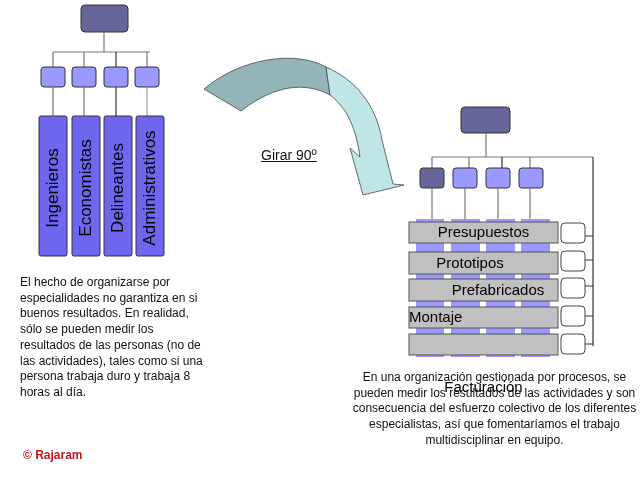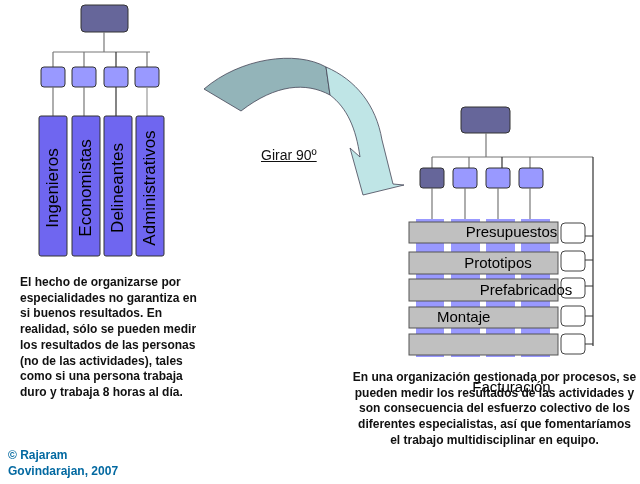--- a/index.html
+++ b/index.html
@@ -2,24 +2,24 @@
 <html><head>
 <meta charset="utf-8">
 <style>
   html, body { margin:0; padding:0; background:#ffffff; }
   body { width:640px; height:484px; position:relative; overflow:hidden;
          font-family:"Liberation Sans", "DejaVu Sans", sans-serif; color:#000; }
   .abs { position:absolute; }
   svg.diagram { position:absolute; left:0; top:0; }
   .col-label { position:absolute; display:flex; align-items:center; justify-content:center;
                font-size:17px; color:#000; white-space:nowrap; transform:rotate(-90deg); }
-  .proc-label { font-size:15px;padding-left:28px; }
-  .para { position:absolute; font-size:12px; line-height:15.7px; font-weight:bold; color:#111; }
+  .proc-label { font-size:15px; }
+  .para { position:absolute; font-size:12px; line-height:15.7px; font-weight:normal; color:#111; }
   .rotate-text { position:absolute; font-size:14px; color:#111;text-decoration:underline; }
-  .credit { position:absolute; font-size:12px; line-height:16px; font-weight:bold; color:#0369a1; }
+  .credit { position:absolute; font-size:12px; line-height:16px; font-weight:bold; color:#b91c1c;margin-left:15px; }
 </style>
 </head>
 <body>
 
 <svg class="diagram" width="640" height="484" viewBox="0 0 640 484">
 
   <g>
     <rect x="81" y="5" width="47" height="27" rx="4" fill="#66669a" stroke="#333" stroke-width="1"></rect>
     <line x1="104" y1="32" x2="104" y2="52" stroke="#777" stroke-width="1.2"></line>
     <line x1="53" y1="52" x2="150" y2="52" stroke="#777" stroke-width="1.2"></line>
@@ -99,14 +99,13 @@
 <div class="abs proc-label" style="left:409px; top:254px; width:122px; text-align:center;">Prototipos</div>
 <div class="abs proc-label" style="left:409px; top:281px; width:178px; text-align:center;">Prefabricados</div>
 <div class="abs proc-label" style="left:409px; top:308px; width:149px; text-align:left;">Montaje</div>
 <div class="abs proc-label" style="left:409px; top:335px; width:149px; text-align:center;margin-top:43px;">Facturación</div>
 
 <div class="para" style="left:20px; top:275px; width:190px;">El hecho de organizarse por especialidades no garantiza en si buenos resultados. En realidad, sólo se pueden medir los resultados de las personas (no de las actividades), tales como si una persona trabaja duro y trabaja 8 horas al día.</div>
 <div class="para" style="left:352px; top:370px; width:285px;text-align:center;">En una organización gestionada por procesos, se pueden medir los resultados de las actividades y son consecuencia del esfuerzo colectivo de los diferentes especialistas, así que fomentaríamos el trabajo multidisciplinar en equipo.</div>
 
 <div class="credit" style="left:8px; top:447px;">
   <div>© Rajaram</div>
-  <div>Govindarajan, 2007</div>
 </div>
 
 </body></html>

